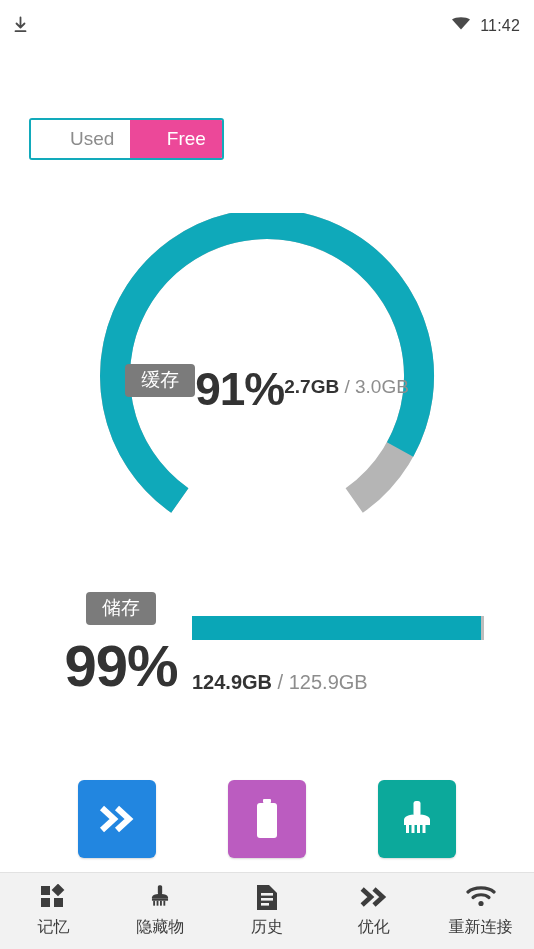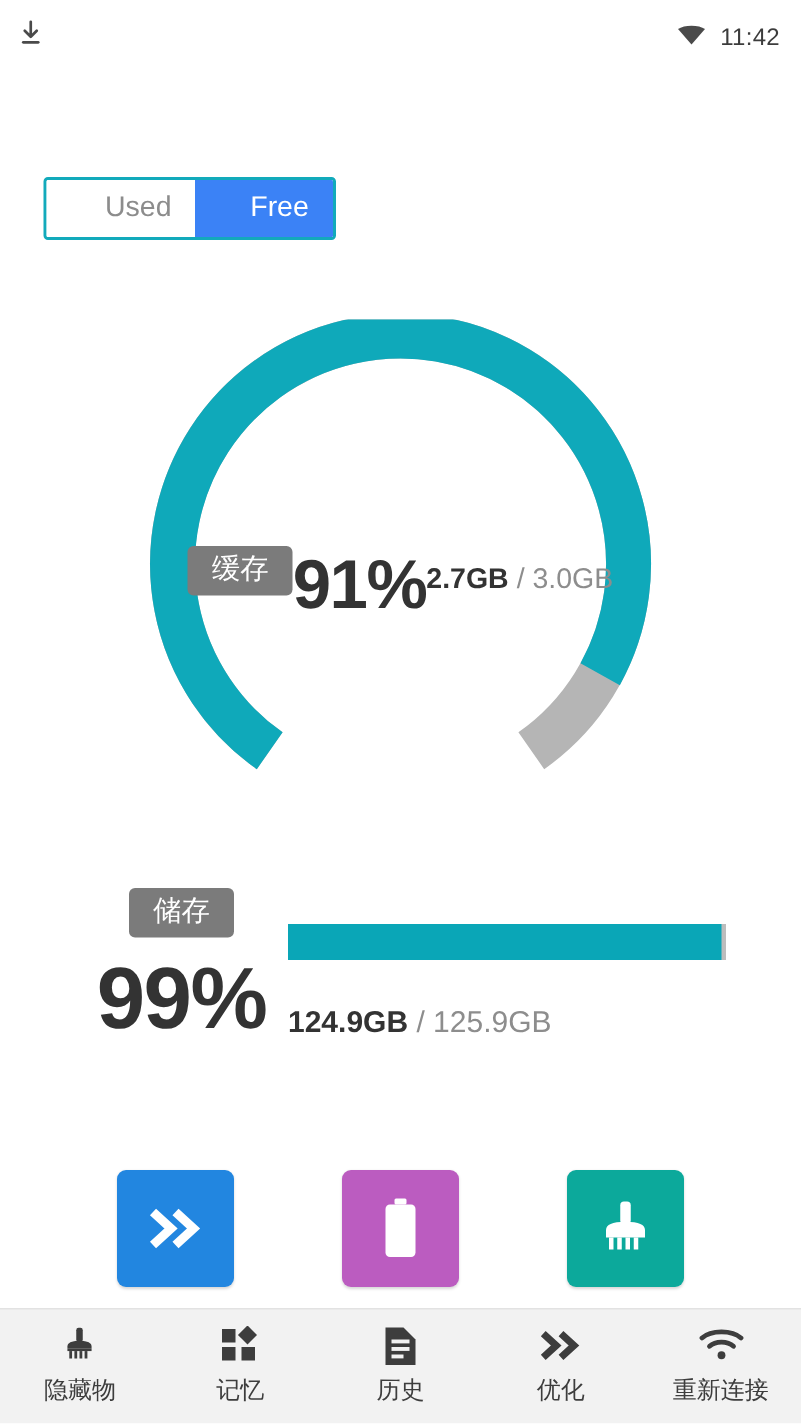--- a/index.html
+++ b/index.html
@@ -13,25 +13,25 @@
   .app {
     position: relative;
     width: 534px;
     height: 949px;
     background: #ffffff;
   }
 
   
   .statusbar {
     position: absolute;
-    top: 4px; left: 0;
+    top: 16px; left: 0;
     width: 534px;
     height: 32px;
     display: flex;
-    align-items: flex-end;
+    align-items: flex-start;
     justify-content: space-between;
     padding: 0 14px 0 12px;
     background: #ffffff;
   }
   .status-left { display: flex; align-items: center; gap: 8px; }
   .status-right { display: flex; align-items: center; gap: 9px; }
   .status-time {
     font-size: 16px;
     color: #3c3c3c;
     font-weight: 400;
@@ -109,21 +109,21 @@
     min-width: 92px;
     padding: 0 16px;
     display: flex;
     align-items: center;
     justify-content: center;
     font-size: 19px;
     cursor: pointer;
     user-select: none;
   }
   .seg.off { background: #ffffff; color: #8c8c8c; padding-left: 39px; }
-  .seg.on  { background: #3b82f6; color: #ffffff; padding-left: 36px; }
+  .seg.on  { background: #ec4899; color: #ffffff; padding-left: 36px; }
 
   
   .gauge {
     position: absolute;
     top: 213px;
     left: 87px;
     width: 360px;
     height: 335px;
   }
   .gauge svg { display: block; }
@@ -342,47 +342,47 @@
         <rect x="20" y="27" width="3" height="8" fill="#fff"></rect>
         <rect x="25.5" y="27" width="3" height="8" fill="#fff"></rect>
       </svg>
     </div>
   </div>
 
   <div class="bottomnav">
 
     <div class="navitem">
       <span class="navicon">
+        <svg width="26" height="26" viewBox="0 0 26 26">
+          <rect x="1" y="2" width="9" height="9" fill="#3d3d3d"></rect>
+          <rect x="1" y="14" width="9" height="9" fill="#3d3d3d"></rect>
+          <rect x="14" y="14" width="9" height="9" fill="#3d3d3d"></rect>
+          <rect x="13.5" y="1.5" width="9" height="9" fill="#3d3d3d" transform="rotate(45 18 6)"></rect>
+        </svg>
+      </span>
+      <span class="navlabel">记忆</span>
+    </div>
+
+    <div class="navitem">
+      <span class="navicon">
         <svg width="26" height="26" viewBox="0 0 40 42">
           <rect x="16.5" y="2" width="7" height="15" rx="2.5" fill="#3d3d3d"></rect>
           <path d="M7 22 C7 18.5 11 16 20 16 C29 16 33 18.5 33 22 L33 24 L7 24 Z" fill="#3d3d3d"></path>
           <rect x="7" y="24" width="26" height="3" fill="#3d3d3d"></rect>
           <rect x="9" y="27" width="3" height="8" fill="#3d3d3d"></rect>
           <rect x="14.5" y="27" width="3" height="8" fill="#3d3d3d"></rect>
           <rect x="20" y="27" width="3" height="8" fill="#3d3d3d"></rect>
           <rect x="25.5" y="27" width="3" height="8" fill="#3d3d3d"></rect>
         </svg>
       </span>
       <span class="navlabel">隐藏物</span>
     </div>
 
     <div class="navitem">
       <span class="navicon">
-        <svg width="26" height="26" viewBox="0 0 26 26">
-          <rect x="1" y="2" width="9" height="9" fill="#3d3d3d"></rect>
-          <rect x="1" y="14" width="9" height="9" fill="#3d3d3d"></rect>
-          <rect x="14" y="14" width="9" height="9" fill="#3d3d3d"></rect>
-          <rect x="13.5" y="1.5" width="9" height="9" fill="#3d3d3d" transform="rotate(45 18 6)"></rect>
-        </svg>
-      </span>
-      <span class="navlabel">记忆</span>
-    </div>
-
-    <div class="navitem">
-      <span class="navicon">
         <svg width="24" height="27" viewBox="0 0 24 27">
           <path d="M2 1 h12 l8 8 v17 h-20 z" fill="#3d3d3d"></path>
           <rect x="6" y="9" width="12" height="2.6" fill="#f2f2f2"></rect>
           <rect x="6" y="14" width="12" height="2.6" fill="#f2f2f2"></rect>
           <rect x="6" y="19" width="8" height="2.6" fill="#f2f2f2"></rect>
         </svg>
       </span>
       <span class="navlabel">历史</span>
     </div>
 

